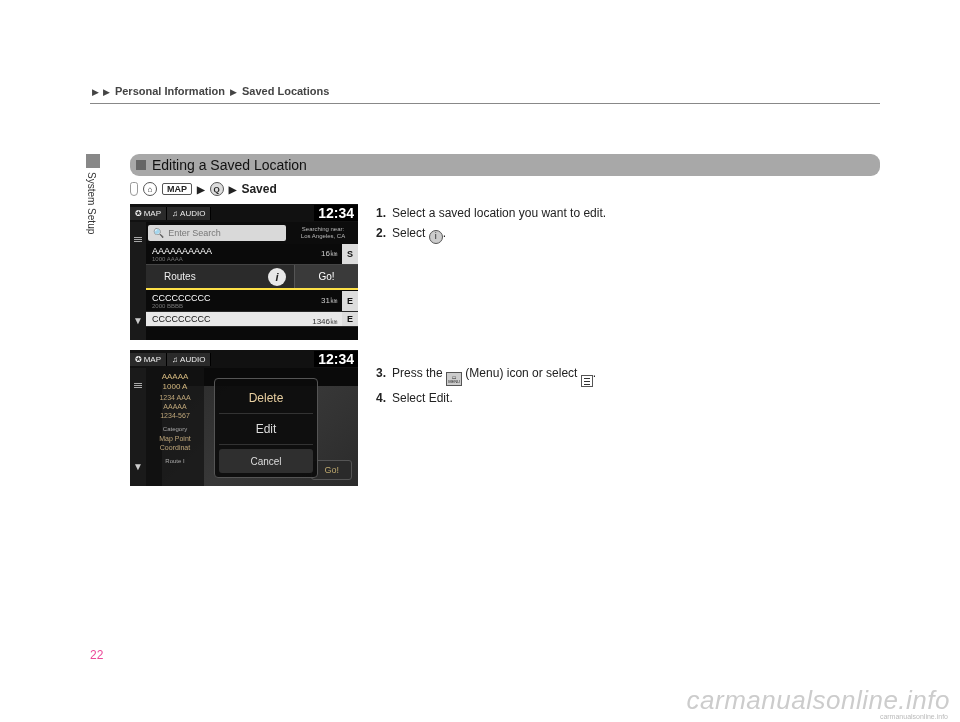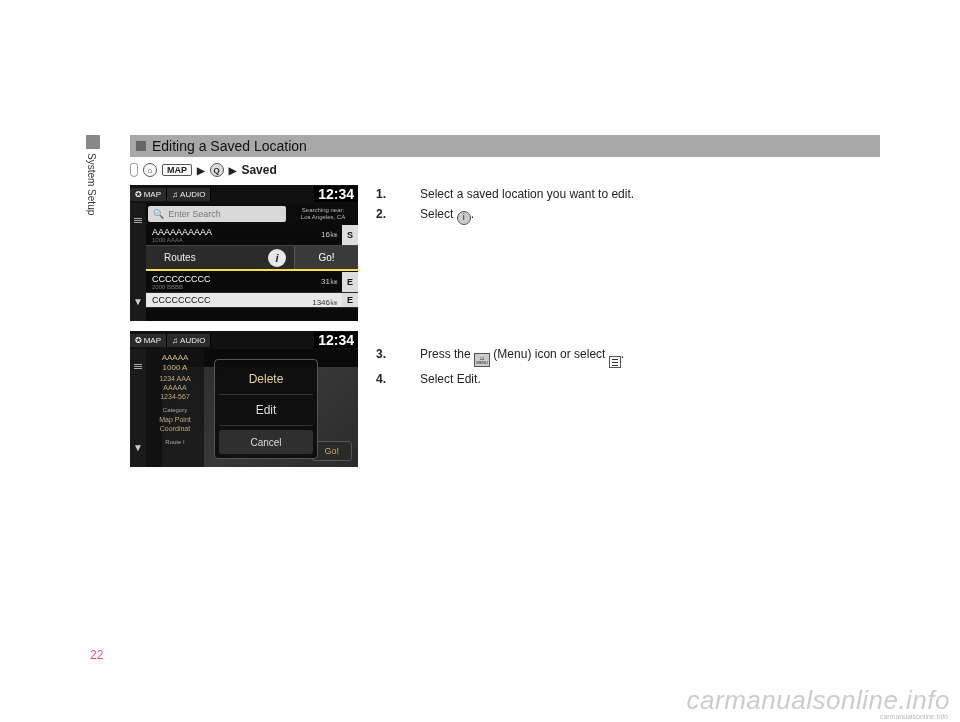--- a/index.html
+++ b/index.html
@@ -50,20 +50,21 @@
   .main {
     margin-left: 40px;
   }
   .section-title {
     background: #a8a8a8;
     color: #111;
     font-size: 14px;
     font-weight: normal;
     padding: 3px 6px;
     position: relative;
+    border-radius: 9px;
   }
   .section-title .sq {
     display: inline-block;
     width: 10px; height: 10px;
     background: #666;
     margin-right: 6px;
     vertical-align: baseline;
   }
   .path-row {
     font-size: 12px;
@@ -92,21 +93,21 @@
   .pr { font-size:10px; }
 
   .columns {
     display: flex;
     gap: 18px;
   }
   .shots { width: 228px; }
   .steps { flex: 1; font-size: 12px; color: #222; line-height: 1.5; }
   .steps .step { display: flex; margin-bottom: 2px; }
   .steps .num { font-weight: bold; width: 16px; }
-  .steps .txt { flex: 1; margin-left: 28px; }
+  .steps .txt { flex: 1; }
   .steps .lit { font-weight: normal; }
   .steps .small-icon {
     display:inline-flex; align-items:center; justify-content:center;
     width:14px;height:14px;border:1px solid #555;border-radius:50%;
     background:#ccc;font-size:9px;vertical-align:-2px;
   }
   .steps .menu-rect {
     display:inline-flex;flex-direction:column;align-items:center;justify-content:center;
     width:16px;height:14px;border:1px solid #555;background:#ccc;
     font-size:5px;vertical-align:-2px;line-height:1;
@@ -234,20 +235,26 @@
   }
   .watermark-sub{
     position:absolute;right:12px;bottom:2px;
     font-size:7px;color:#bbb;
   }
 </style>
 </head>
 <body>
 
 <div class="page">
+  <div class="breadcrumb">
+    <span class="arrow">▶</span><span class="arrow">▶</span>
+    <b>Personal Information</b>
+    <span class="arrow">▶</span>
+    <b>Saved Locations</b>
+  </div>
 
   <div class="content">
     <div class="sidetab">
       <div class="block"></div>
       <div class="vtext">System Setup</div>
     </div>
 
     <div class="main">
       <div class="section-title">
         <span class="sq"></span><span>Editing a Saved Location</span>

